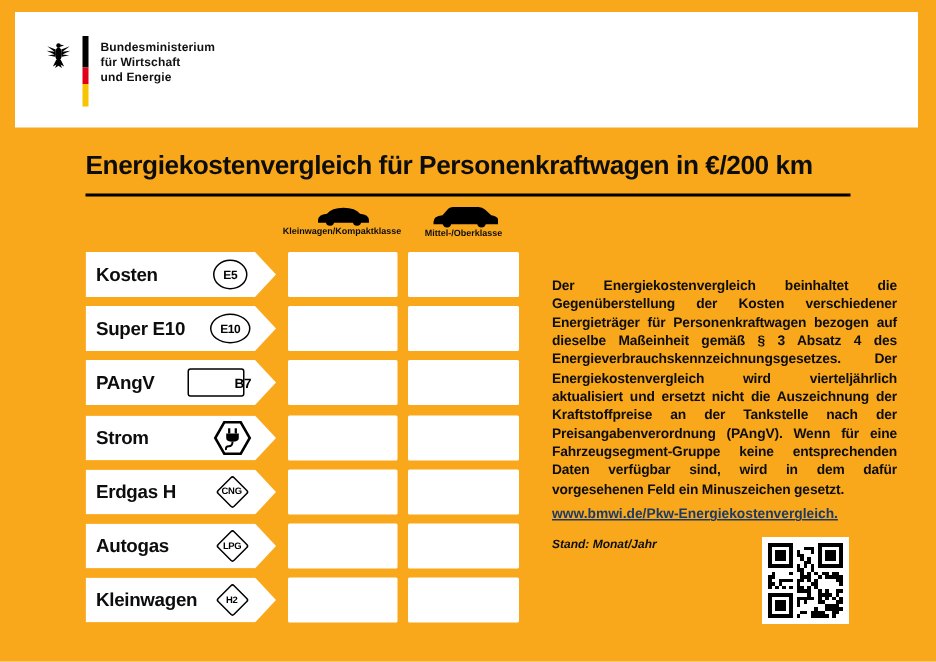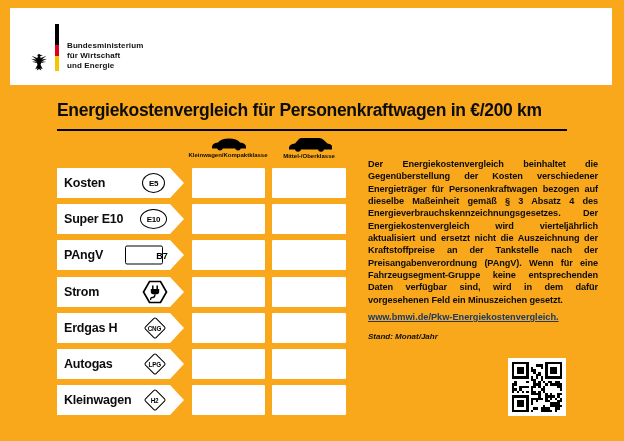--- a/index.html
+++ b/index.html
@@ -7,21 +7,21 @@
     --bg:#FAA81B; --ink:#0d0d0d; --link:#1A3A68;
     --flag-black:#000000; --flag-red:#E1001A; --flag-gold:#F6C500;
   }
   .poster{
     position:relative; width:624px; height:441px; overflow:hidden;
     background:var(--bg);
     font-family:"Liberation Sans", sans-serif; color:var(--ink);
   }
   
   .gov-header{position:absolute; left:10px; top:8px; width:602px; height:77px; background:#ffffff;}
-  .logo-wrap{position:absolute; left:20px; top:16px; display:flex;align-items:flex-end;}
+  .logo-wrap{position:absolute; left:20px; top:16px; display:flex;}
   .eagle{width:18px; height:20px; margin-top:2px;}
   .flag-stripe{width:4px; height:47px; margin-left:7px; display:flex; flex-direction:column;}
   .flag-stripe .fb{height:21px; background:var(--flag-black);}
   .flag-stripe .fr{height:11px; background:var(--flag-red);}
   .flag-stripe .fg{height:15px; background:var(--flag-gold);}
   .ministry-text{margin-left:8px; margin-top:3px; font-size:8px; line-height:10px; color:#111; font-weight:bold; letter-spacing:.1px;}
   
   .page-title{position:absolute; left:57px; top:100px; width:520px; font-size:17.5px; font-weight:bold; letter-spacing:-.3px; white-space:nowrap;}
   .title-rule{position:absolute; left:57px; top:129px; width:510px; height:2px; background:#000;}
   
@@ -42,21 +42,21 @@
   .b-circle{right:19px; width:23px; height:20px; border:1.7px solid #000; border-radius:50%; font-size:8px; letter-spacing:-.3px;margin-left:46px;}
   .b-circle.wide{width:27px; right:17px;}
   .b-square{right:21px; width:19px; height:19px; border:1.8px solid #000; border-radius:2px; font-size:9px;padding-left:36px;}
   .b-diamond{right:21px; width:16px; height:16px; border:1.6px solid #000; border-radius:2px; transform:translateY(-50%) rotate(45deg);}
   .b-diamond span{transform:rotate(-45deg); font-size:6.3px; font-weight:bold; letter-spacing:-.2px;}
   .b-plug{right:16px; width:26px; height:24px; border:none;}
   .cell{position:absolute; top:0; height:30px; background:#fff; border-radius:1px;}
   .cell.c1{left:192px; width:73px;}
   .cell.c2{left:272px; width:74px;}
   
-  .info-block{position:absolute; left:368px; top:158px; width:230px;}
+  .info-block{position:absolute; left:368px; top:184px; width:230px;}
   .info-paragraph{font-size:9.2px; line-height:12.35px; font-weight:bold; text-align:justify; letter-spacing:-.1px;}
   .info-more{margin-top:9px; font-size:9.2px; font-weight:bold;}
   .info-link{display:inline-block; margin-top:1px; font-size:9.2px; font-weight:bold; color:var(--link); text-decoration:underline;}
   .stand-note{margin-top:8px; font-size:8px; font-style:italic; font-weight:bold;}
   .qr-box{position:absolute; left:508px; top:358px; width:58px; height:58px; background:#fff; display:flex; align-items:center; justify-content:center;}
   .qr-box svg{width:50px; height:50px;}
 </style>
 </head>
 <body>
 

